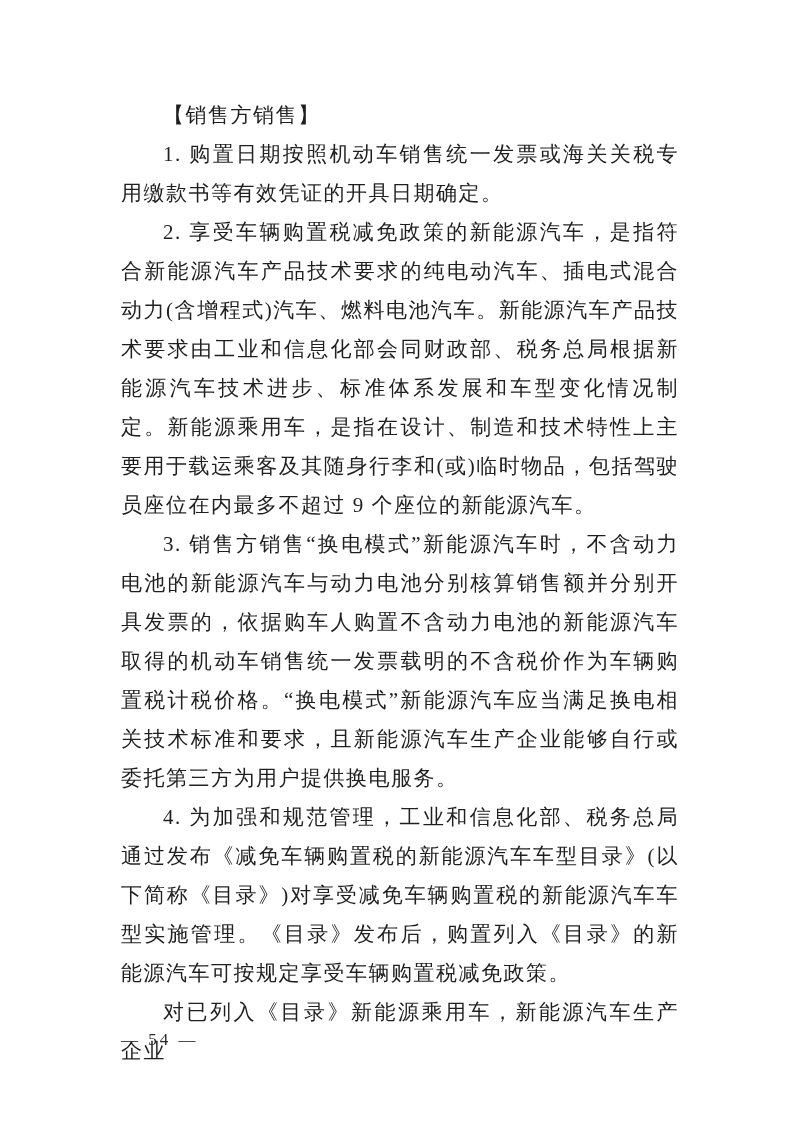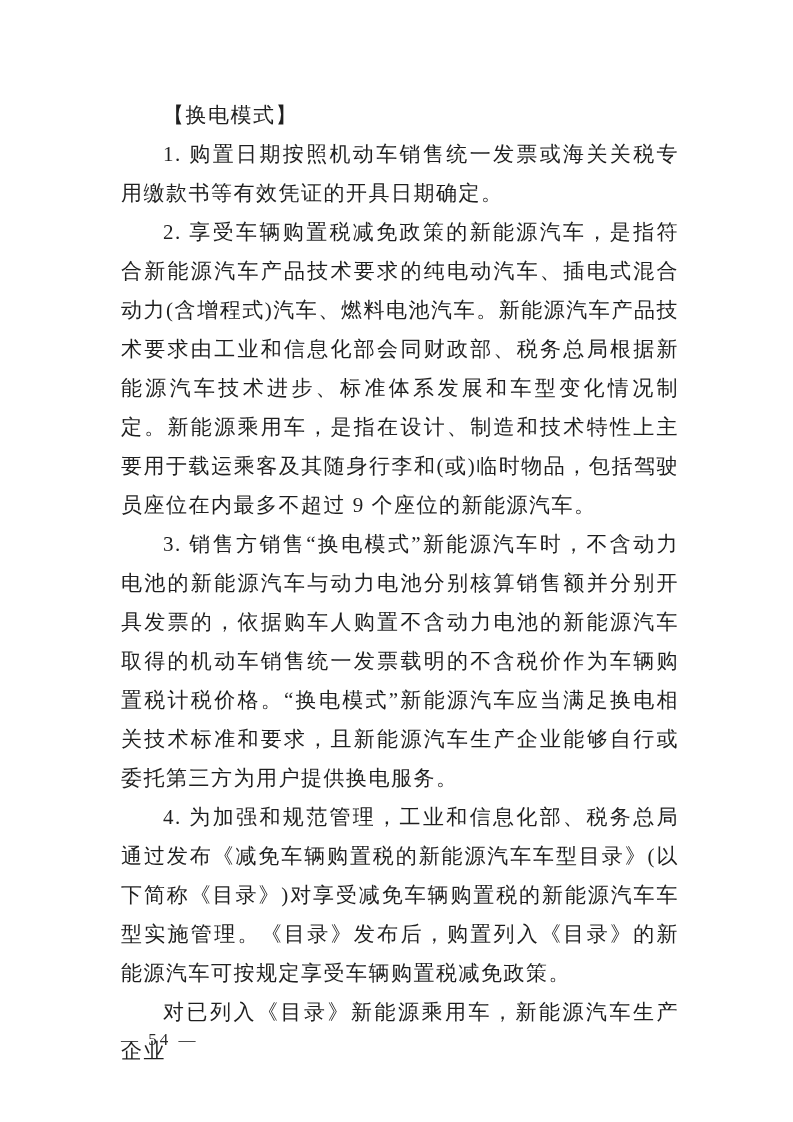--- a/index.html
+++ b/index.html
@@ -46,21 +46,21 @@
     font-size: 17px;
     letter-spacing: 3px;
     color: #2a2a2a;
   }
 </style>
 </head>
 <body>
 
 <div class="page">
   <div class="content">
-    <h2 class="heading">【换电模式】</h2>
+    <h2 class="heading">【销售方销售】</h2>
     <p class="para">1. 购置日期按照机动车销售统一发票或海关关税专用缴款书等有效凭证的开具日期确定。</p>
     <p class="para">2. 享受车辆购置税减免政策的新能源汽车，是指符合新能源汽车产品技术要求的纯电动汽车、插电式混合动力(含增程式)汽车、燃料电池汽车。新能源汽车产品技术要求由工业和信息化部会同财政部、税务总局根据新能源汽车技术进步、标准体系发展和车型变化情况制定。新能源乘用车，是指在设计、制造和技术特性上主要用于载运乘客及其随身行李和(或)临时物品，包括驾驶员座位在内最多不超过 9 个座位的新能源汽车。</p>
     <p class="para">3. 销售方销售“换电模式”新能源汽车时，不含动力电池的新能源汽车与动力电池分别核算销售额并分别开具发票的，依据购车人购置不含动力电池的新能源汽车取得的机动车销售统一发票载明的不含税价作为车辆购置税计税价格。“换电模式”新能源汽车应当满足换电相关技术标准和要求，且新能源汽车生产企业能够自行或委托第三方为用户提供换电服务。</p>
     <p class="para">4. 为加强和规范管理，工业和信息化部、税务总局通过发布《减免车辆购置税的新能源汽车车型目录》(以下简称《目录》)对享受减免车辆购置税的新能源汽车车型实施管理。《目录》发布后，购置列入《目录》的新能源汽车可按规定享受车辆购置税减免政策。</p>
     <p class="para">对已列入《目录》新能源乘用车，新能源汽车生产企业</p>
   </div>
   <div class="page-number">— 54 —</div>
 </div>
 
 </body></html>

